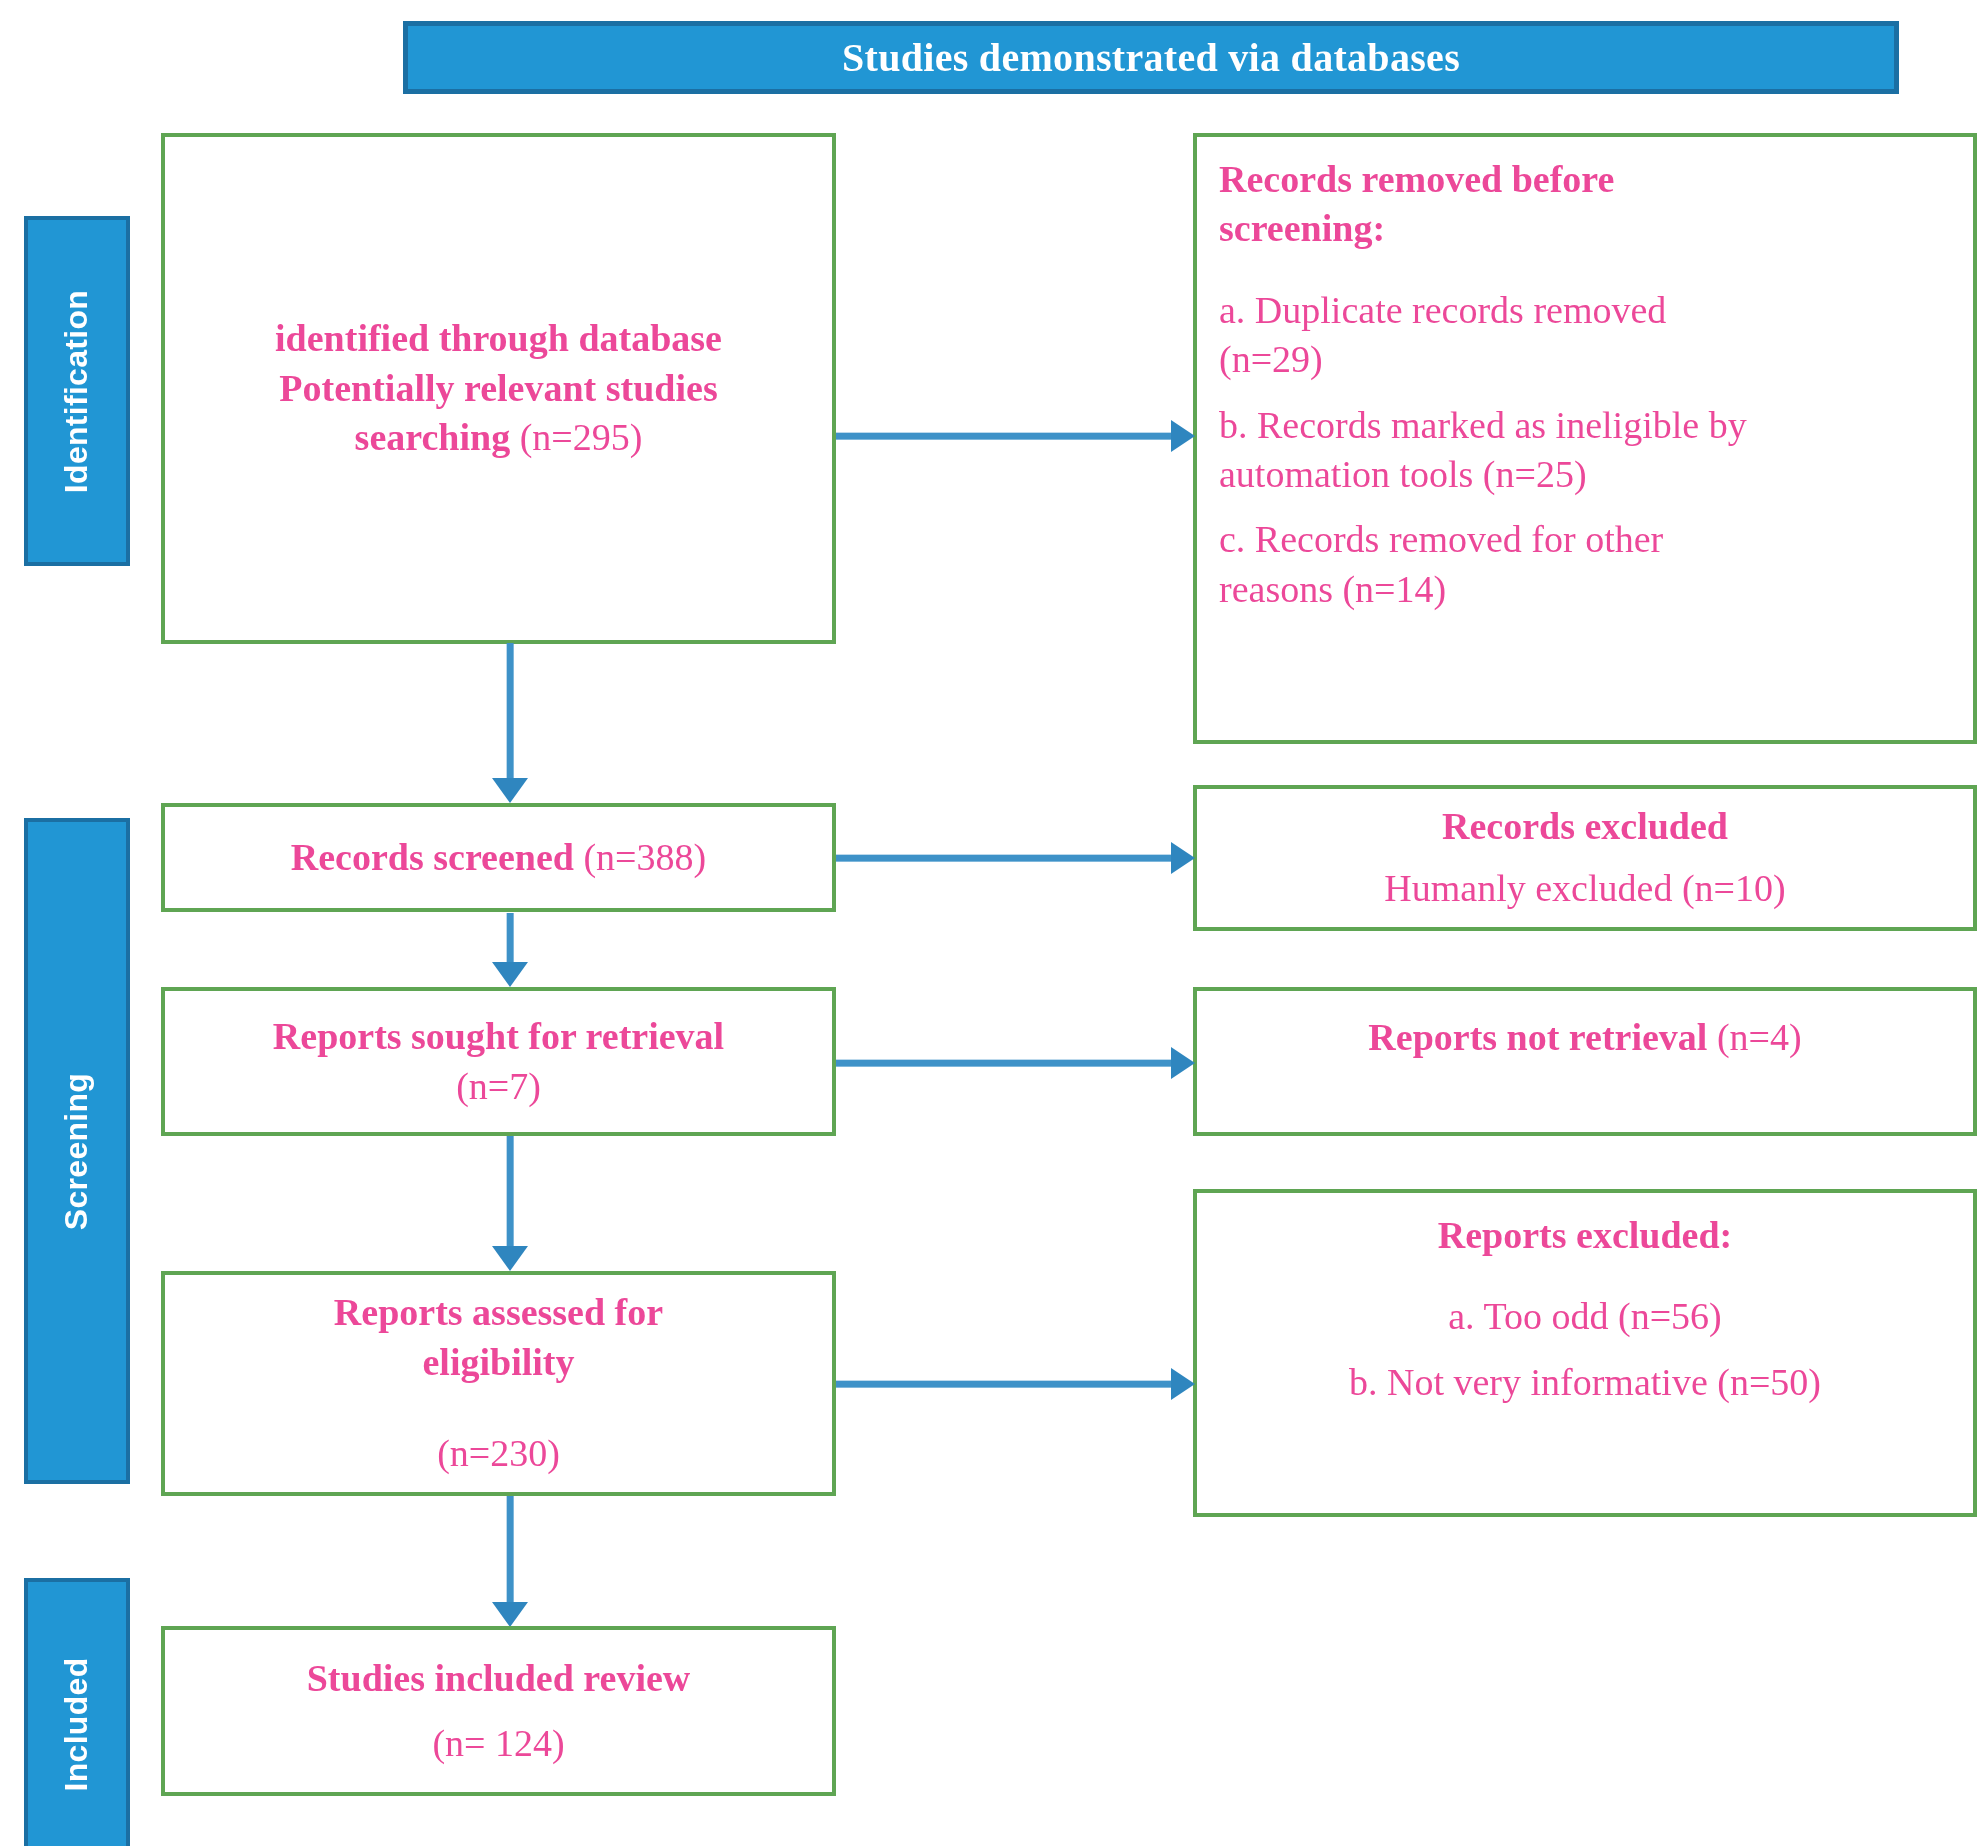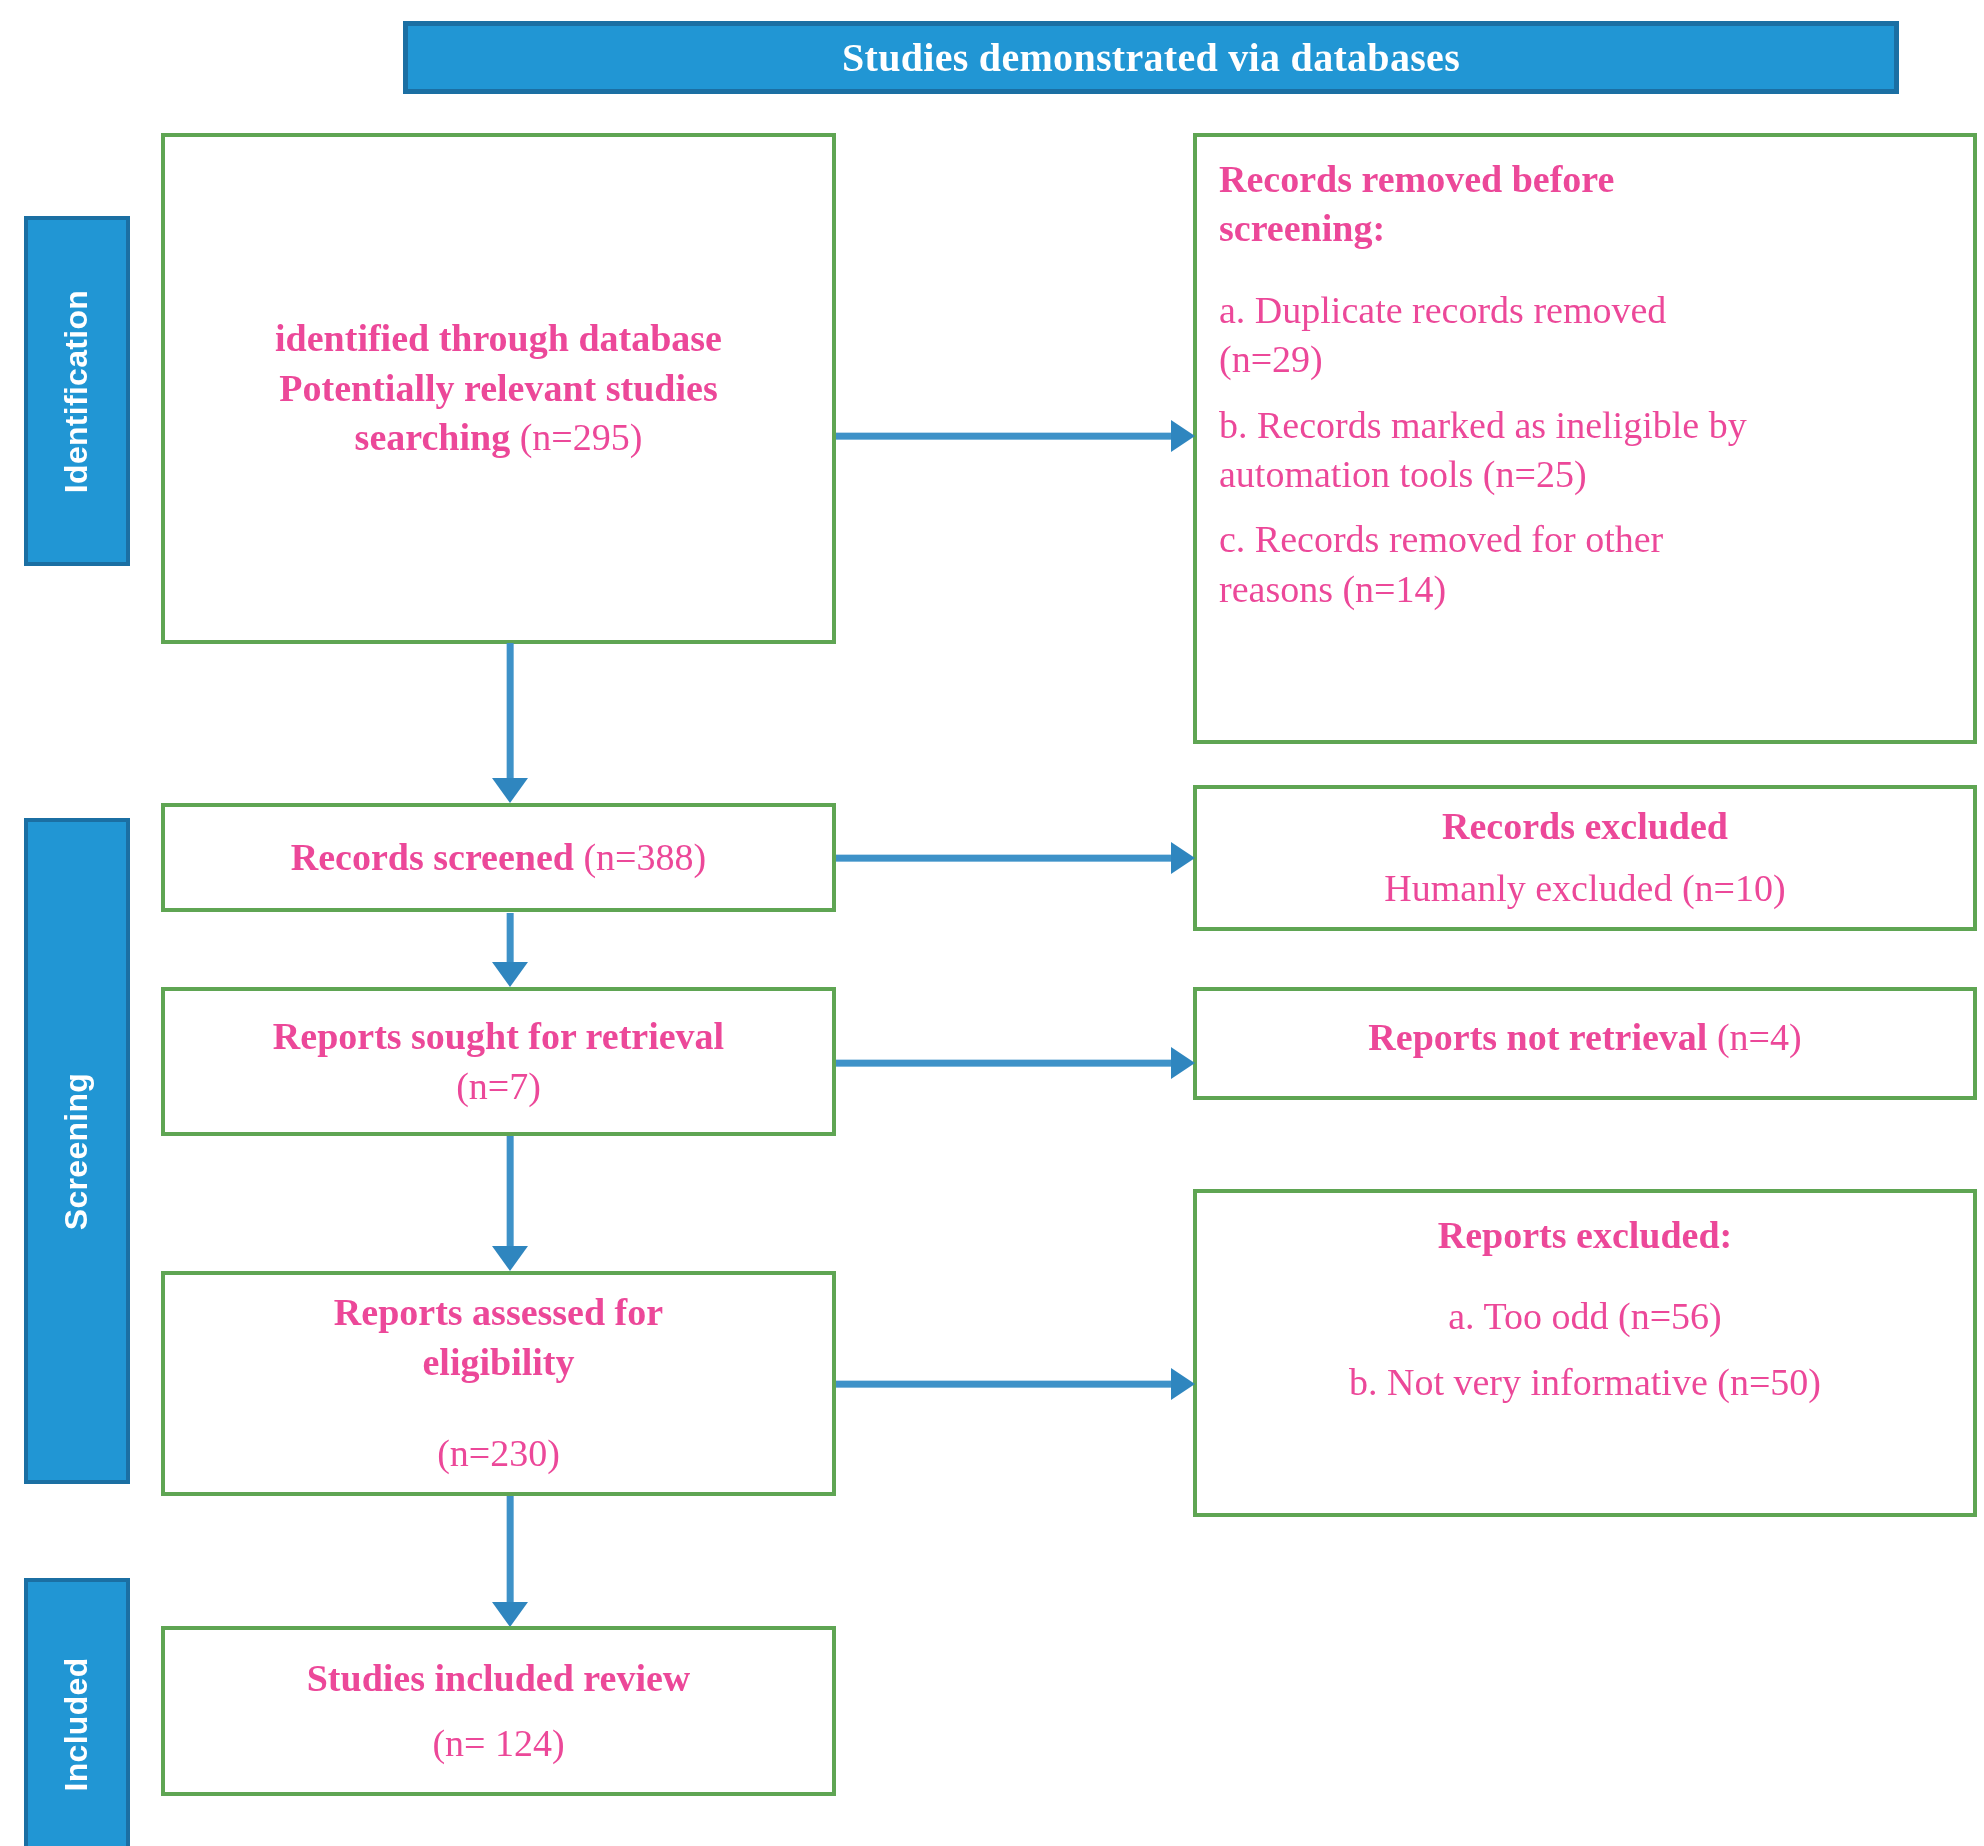--- a/index.html
+++ b/index.html
@@ -204,21 +204,21 @@
     <div class="head"></div>
   </div>
 
   <div class="flow-box center" style="left:161px; top:987px; width:675px; height:149px;">
     <div class="vcenter">
       <div class="line bold">Reports sought for retrieval</div>
       <div class="line reg">(n=7)</div>
     </div>
   </div>
 
-  <div class="flow-box center" style="left:1193px; top:987px; width:784px; height:113px; padding-top:22px;">
+  <div class="flow-box center" style="left:1193px; top:987px; width:784px; height:149px; padding-top:22px;">
     <div class="vtop">
       <div class="line">
         <span class="bold">Reports not retrieval </span><span class="reg">(n=4)</span>
       </div>
     </div>
   </div>
 
   <div class="arrow-h" style="left:836px; top:1046px; width:359px; height:34px;">
     <div class="shaft" style="width:336px;"></div>
     <div class="head"></div>

